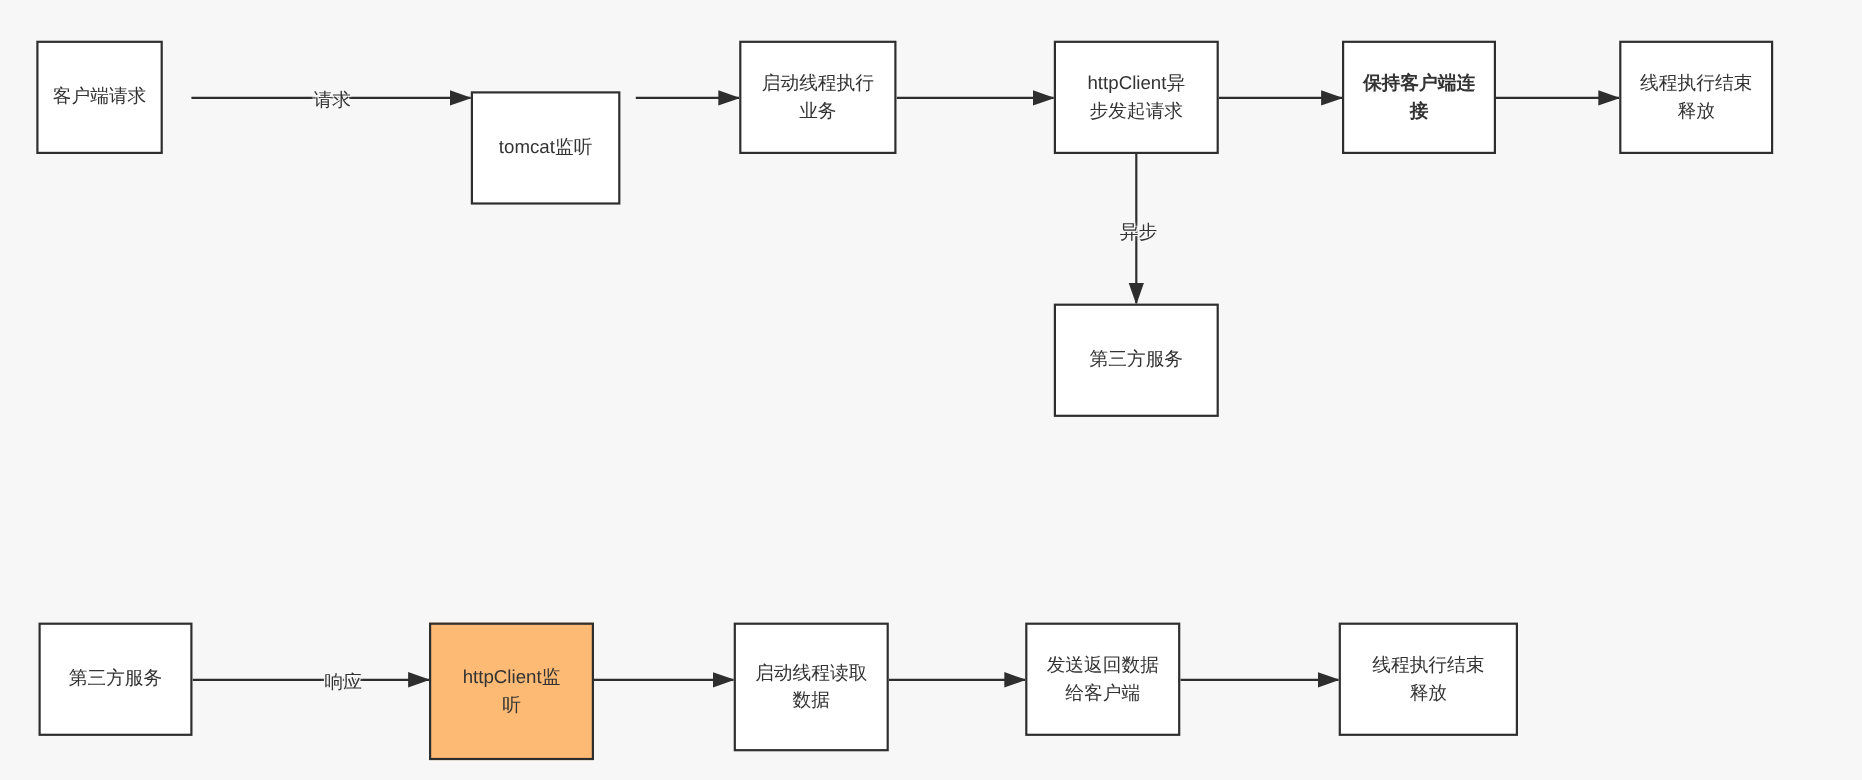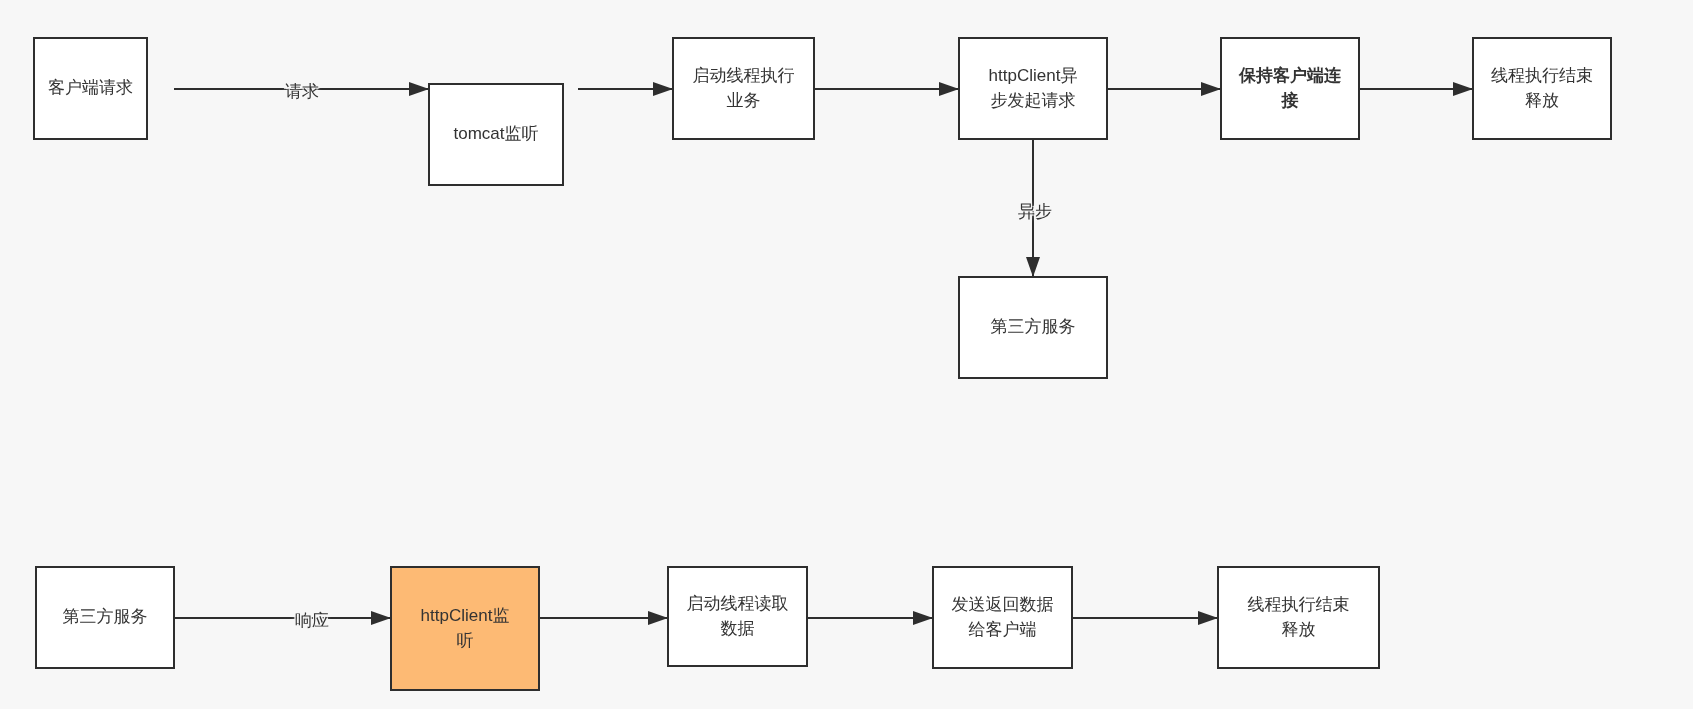--- a/index.html
+++ b/index.html
@@ -101,21 +101,21 @@
       <div class="node" style="left: 958px; top: 37px; width: 150px; height: 103px; background: rgb(255, 255, 255); border-color: rgb(46, 46, 46);"><span style="color: rgb(51, 51, 51);">httpClient异
 步发起请求</span></div>
       <div class="node" style="left: 1220px; top: 37px; width: 140px; height: 103px; background: rgb(255, 255, 255); border-color: rgb(46, 46, 46); font-weight: bold;"><span style="color: rgb(51, 51, 51);">保持客户端连
 接</span></div>
       <div class="node" style="left: 1472px; top: 37px; width: 140px; height: 103px; background: rgb(255, 255, 255); border-color: rgb(46, 46, 46);"><span style="color: rgb(51, 51, 51);">线程执行结束
 释放</span></div>
       <div class="node" style="left: 958px; top: 276px; width: 150px; height: 103px; background: rgb(255, 255, 255); border-color: rgb(46, 46, 46);"><span style="color: rgb(51, 51, 51);">第三方服务</span></div>
       <div class="node" style="left: 35px; top: 566px; width: 140px; height: 103px; background: rgb(255, 255, 255); border-color: rgb(46, 46, 46);"><span style="color: rgb(51, 51, 51);">第三方服务</span></div>
       <div class="node" style="left: 390px; top: 566px; width: 150px; height: 125px; background: #fdba74; border-color: rgb(46, 46, 46);"><span style="color: rgb(51, 51, 51);">httpClient监
 听</span></div>
-      <div class="node" style="left: 667px; top: 566px; width: 141px; height: 101px; background: rgb(255, 255, 255); border-color: rgb(46, 46, 46);"><span style="color: rgb(51, 51, 51);">启动线程读取
+      <div class="node" style="left: 667px; top: 566px; width: 141px; height: 117px; background: rgb(255, 255, 255); border-color: rgb(46, 46, 46);"><span style="color: rgb(51, 51, 51);">启动线程读取
 数据</span></div>
       <div class="node" style="left: 932px; top: 566px; width: 141px; height: 103px; background: rgb(255, 255, 255); border-color: rgb(46, 46, 46);"><span style="color: rgb(51, 51, 51);">发送返回数据
 给客户端</span></div>
       <div class="node" style="left: 1217px; top: 566px; width: 163px; height: 103px; background: rgb(255, 255, 255); border-color: rgb(46, 46, 46);"><span style="color: rgb(51, 51, 51);">线程执行结束
 释放</span></div>
     </div>
   <div id="edge-labels">
       <div class="edge-label" style="left: 302px; top: 91px;">请求</div>
       <div class="edge-label" style="left: 1035px; top: 211px;">异步</div>
       <div class="edge-label" style="left: 284px; top: 620px; margin-left: 28px;">响应</div>

